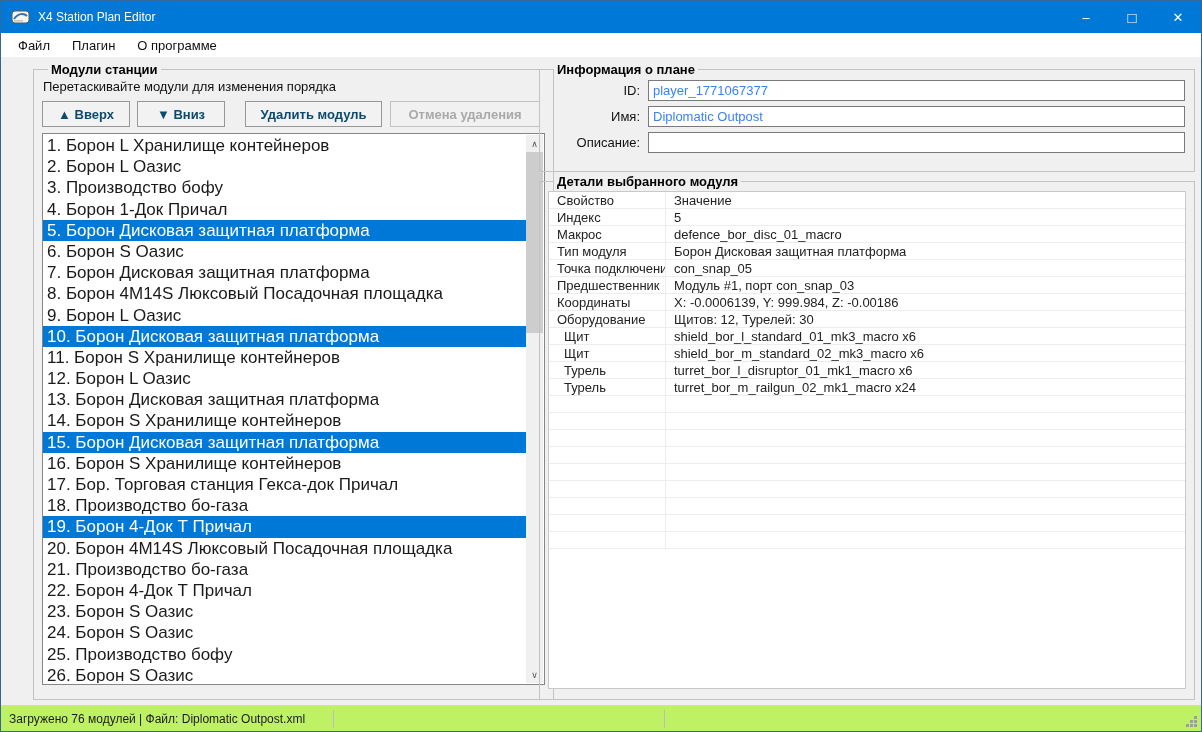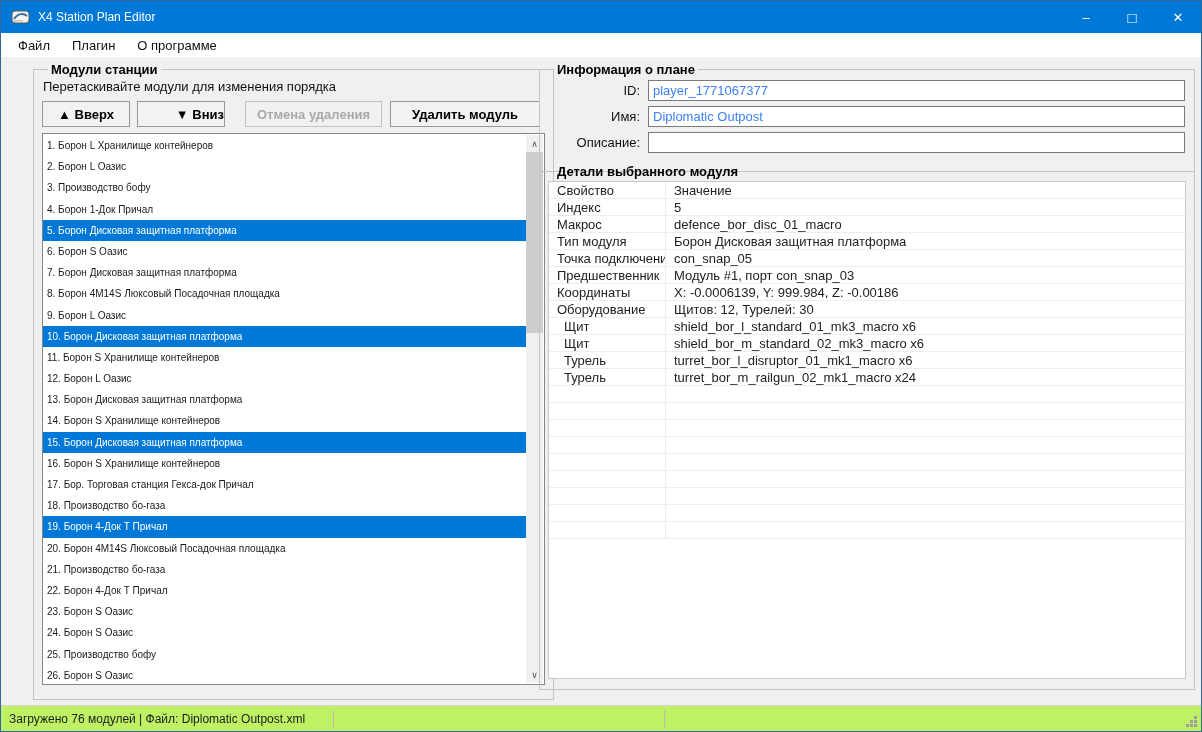--- a/index.html
+++ b/index.html
@@ -34,49 +34,49 @@
   .client{position:relative;flex:0 0 648px;height:648px;background:var(--client-bg,#f0f0f0);}
 
   fieldset.gb{position:absolute;border:1px solid #c3c3c3;padding:0 8px;margin:0;background:transparent;}
   fieldset.gb legend{font-weight:700;font-size:13px;color:#000;padding:0 3px;margin-left:6px;}
 
   
   #gb-modules{left:8px;top:5px;width:521px;height:638px;margin-left:24px;}
   .hint{font-size:13px;color:#101010;margin:2px 0 0 1px;}
   .btn-row{margin-top:7px;display:flex;}
   .tbtn{height:26px;font-family:"Liberation Sans",sans-serif;font-size:13px;font-weight:700;
-    background:#f2f2f2;border:1px solid #979797;color:#000000;padding:0;}
+    background:#f2f2f2;border:1px solid #979797;color:#0c4a6e;padding:0;}
   .tbtn:nth-child(1){width:88px;margin-right:7px;}
-  .tbtn:nth-child(2){width:88px;margin-right:20px;text-align:right;}
+  .tbtn:nth-child(2){width:88px;margin-right:20px;}
   .tbtn:nth-child(3){width:137px;margin-right:8px;}
   .tbtn:nth-child(4){width:150px;}
   .tbtn.disabled{color:#a9a9a9;border-color:#c2c2c2;background:#f1f1f1;}
 
   .listbox{position:relative;margin-top:6px;height:552px;background:#fff;border:1px solid #868686;}
   .list-items{position:absolute;top:1px;left:0;right:18px;bottom:1px;overflow:hidden;}
-  .litem{height:21.2px;line-height:21.2px;font-size:10px;padding-left:4px;
+  .litem{height:21.2px;line-height:21.2px;font-size:17px;padding-left:4px;
     white-space:nowrap;color:#1a1a1a;overflow:hidden;}
   .litem.selected{background:var(--selection-bg,#0078d7);color:var(--selection-text,#fff);}
 
   .vscroll{position:absolute;top:1px;right:1px;bottom:1px;width:17px;background:#f0f0f0;}
   .scroll-btn{position:absolute;left:0;right:0;height:17px;display:flex;align-items:center;
     justify-content:center;font-size:9px;color:#555;}
   .scroll-btn.up{top:0;}
   .scroll-btn.down{bottom:0;}
   .scroll-thumb{position:absolute;top:17px;left:0;width:17px;height:181px;background:#cdcdcd;}
 
   
   #gb-info{left:538px;top:5px;width:656px;height:110px;padding-top:3px;}
   .field-row{display:flex;align-items:center;margin:0 1px 5px 0;}
   .field-label{width:100px;flex:0 0 100px;text-align:right;padding-right:8px;font-size:13px;color:#101010;}
   .field-input{flex:1;height:21px;border:1px solid #7a7a7a;background:#fff;
     font-family:"Liberation Sans",sans-serif;font-size:13px;color:#3b82f6;padding:0 4px;}
 
   
-  #gb-details{left:538px;top:107px;width:656px;height:526px;padding-top:2px;}
+  #gb-details{left:538px;top:117px;width:656px;height:526px;padding-top:2px;}
   .details-table{height:498px;border:1px solid #c9c9c9;background:#fff;overflow:hidden;}
   .trow{display:flex;height:17px;border-bottom:1px solid #ededed;}
   .tcell-prop{width:116px;flex:0 0 116px;padding-left:8px;display:flex;align-items:center;
     font-size:13px;color:#222;white-space:nowrap;overflow:hidden;}
   .trow.indent .tcell-prop{padding-left:15px;}
   .tcell-val{flex:1;border-left:1px solid #ededed;padding-left:8px;display:flex;align-items:center;
     font-size:13px;color:#222;white-space:nowrap;overflow:hidden;}
 
   
   .statusbar{flex:0 0 26px;height:26px;border-top:1px solid #d5d5d5;background:#bef264;
@@ -115,22 +115,22 @@
     </div>
 
   <div class="client">
 
     <fieldset class="gb" id="gb-modules">
       <legend>Модули станции</legend>
       <div class="hint">Перетаскивайте модули для изменения порядка</div>
       <div class="btn-row">
           <button class="tbtn">▲ Вверх</button>
           <button class="tbtn">▼ Вниз</button>
+          <button class="tbtn">Удалить модуль</button>
           <button class="tbtn disabled" disabled="">Отмена удаления</button>
-          <button class="tbtn">Удалить модуль</button>
         </div>
       <div class="listbox">
         <div class="list-items">
             <div class="litem">1. Борон L Хранилище контейнеров</div>
             <div class="litem">2. Борон L Оазис</div>
             <div class="litem">3. Производство бофу</div>
             <div class="litem">4. Борон 1-Док Причал</div>
             <div class="litem selected">5. Борон Дисковая защитная платформа</div>
             <div class="litem">6. Борон S Оазис</div>
             <div class="litem">7. Борон Дисковая защитная платформа</div>

